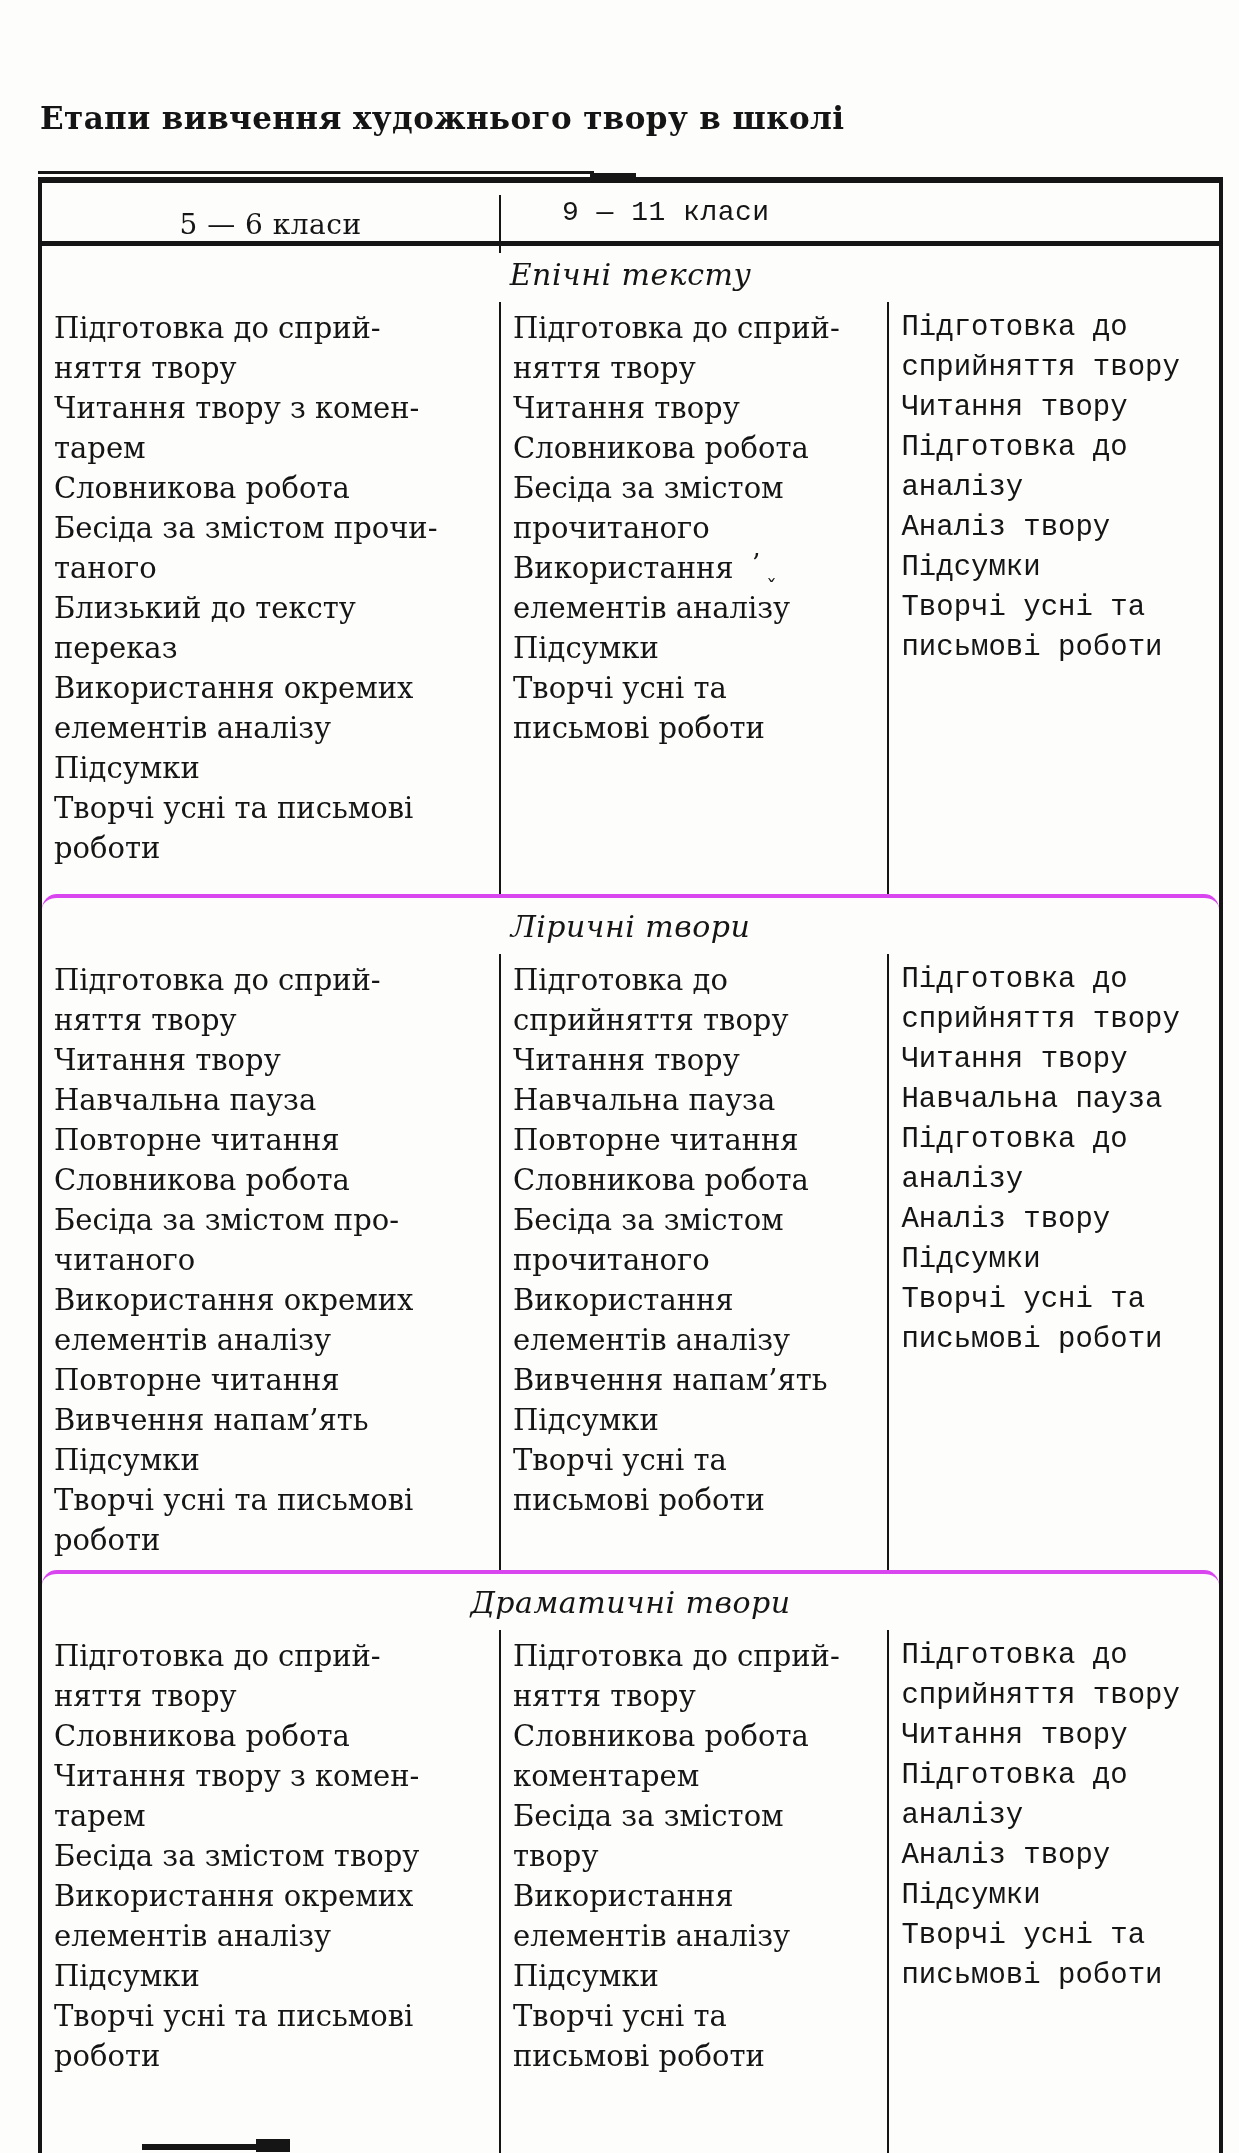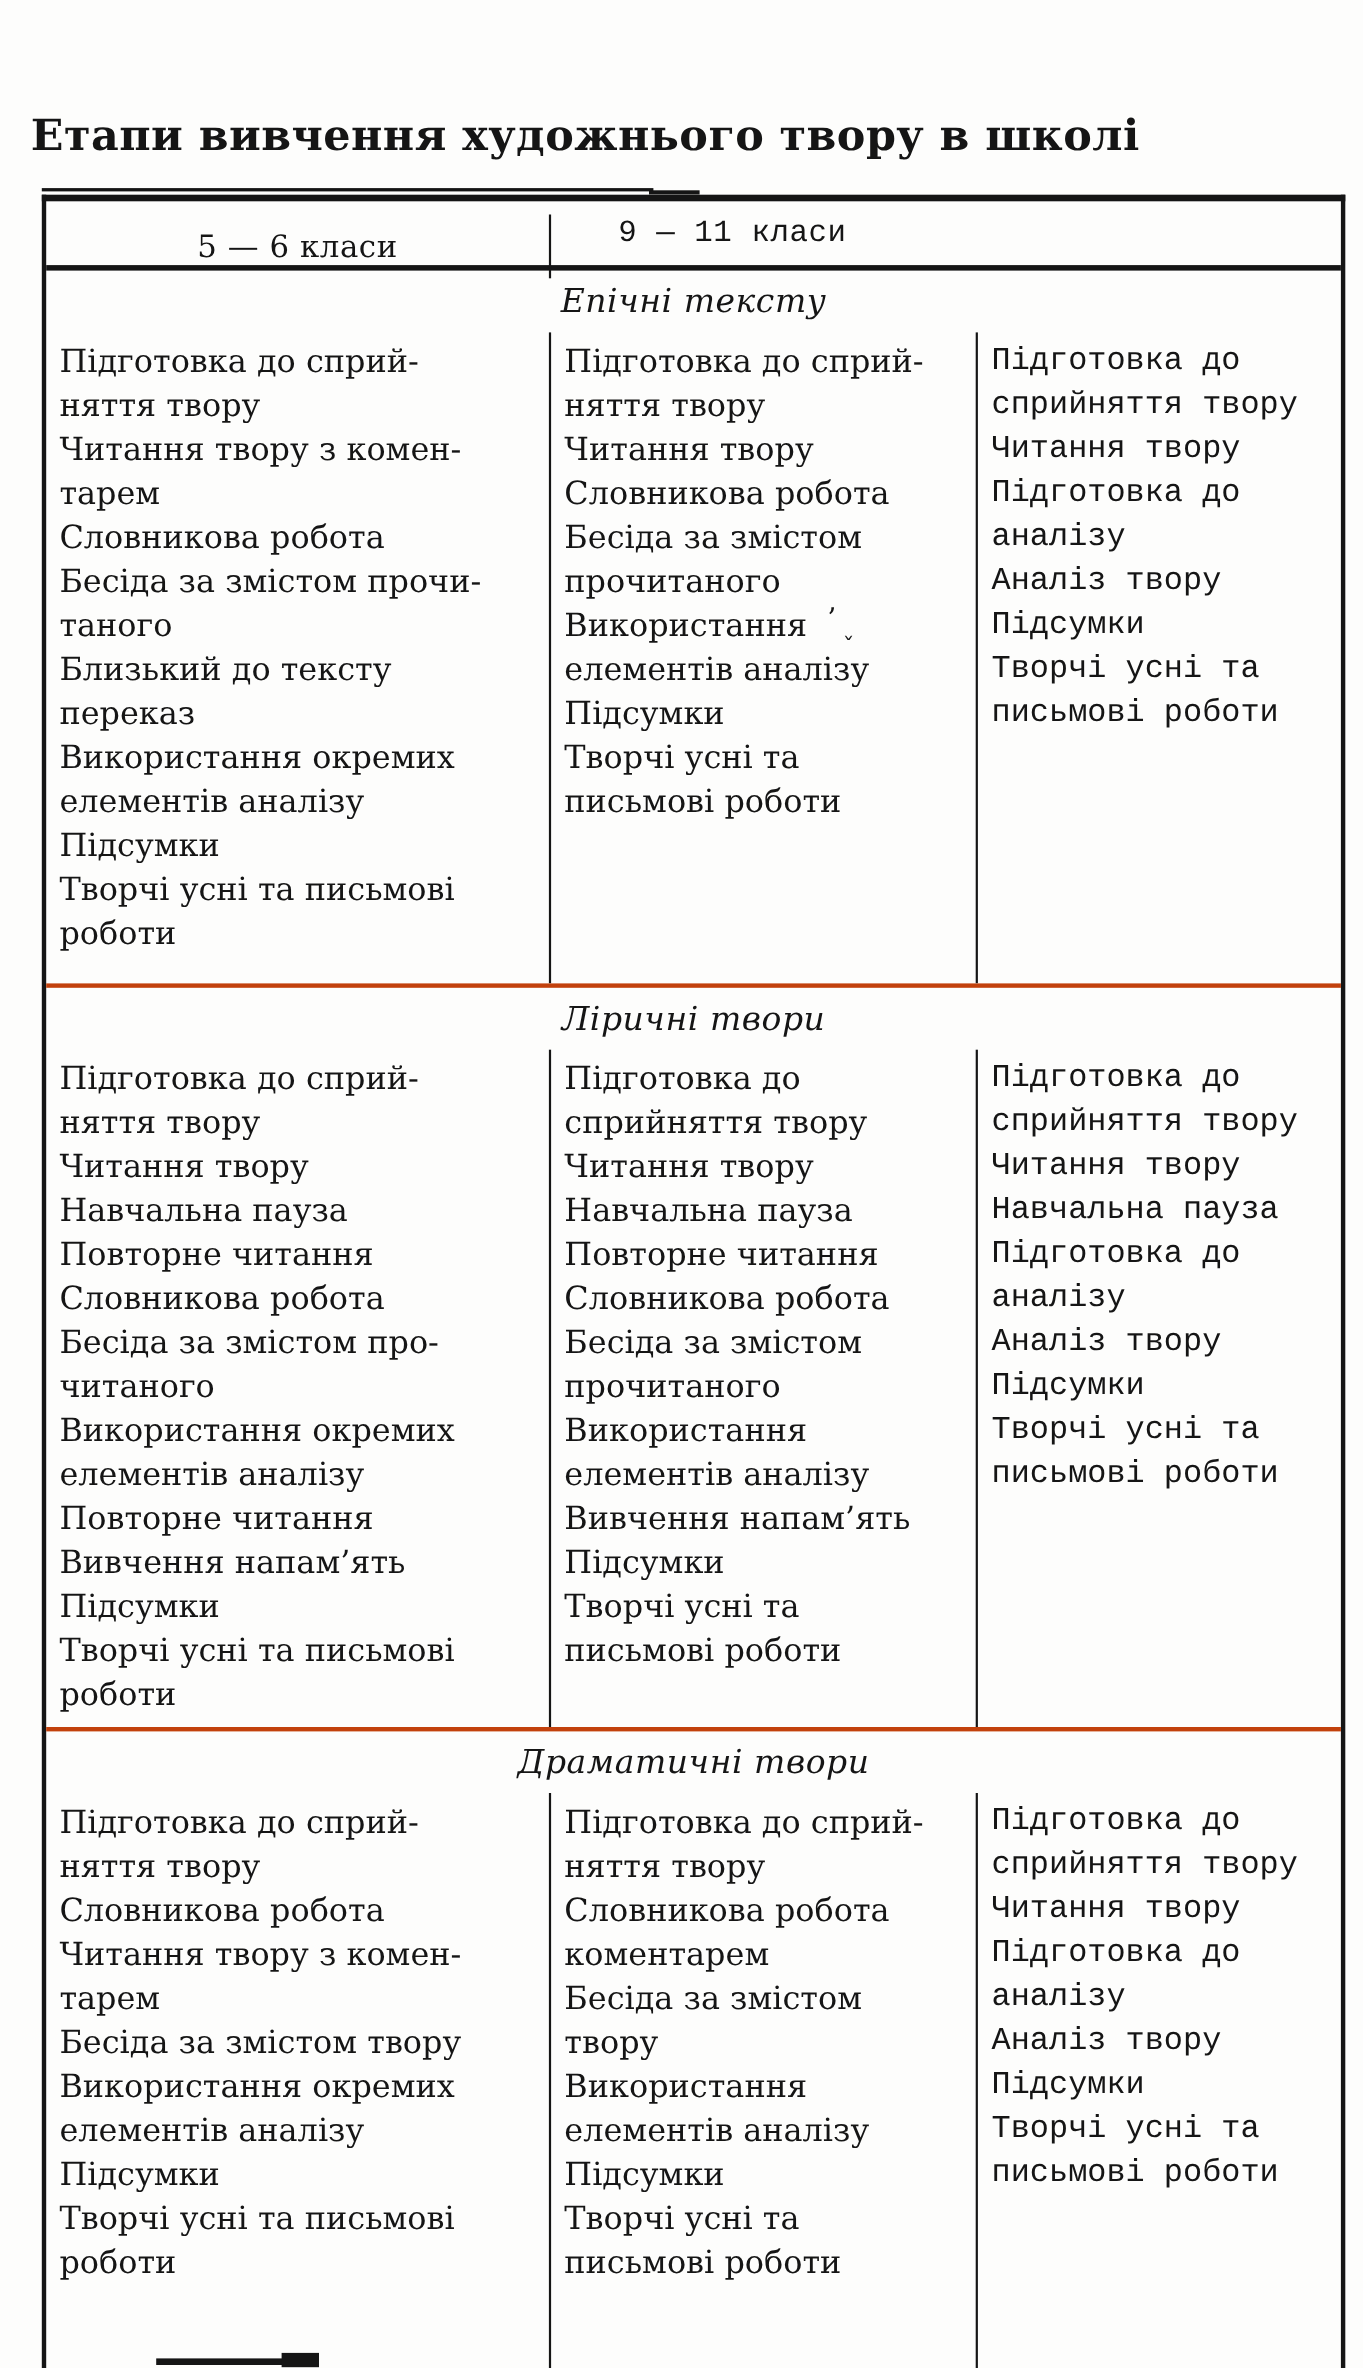--- a/index.html
+++ b/index.html
@@ -5,22 +5,22 @@
   html,body{margin:0;padding:0;background:#ffffff;}
   .page{
     position:relative;
     width:1239px;height:2153px;
     background:#fdfdfc;
     font-family:"DejaVu Serif","Liberation Serif",serif;
     color:#151515;
     overflow:hidden;
   }
   .title{
-    position:absolute;left:28px;top:100px;margin:0;
-    font-size:39px;font-weight:bold;letter-spacing:.4px;
+    position:absolute;left:40px;top:100px;margin:0;
+    font-size:31px;font-weight:bold;letter-spacing:.4px;
     white-space:nowrap;
   }
   .table{
     position:absolute;left:38px;top:177px;
     width:1185px;height:1976px;
     box-sizing:border-box;
     border:4px solid #151515;
     border-top-width:6px;
     border-bottom:none;
     background:#fdfdfc;
@@ -33,21 +33,21 @@
   }
   .header-cell{
     box-sizing:border-box;height:100%;
     display:flex;align-items:center;justify-content:center;
     letter-spacing:.5px;
   }
   .c0{width:39%;}
   .c1{width:33%;}
   .c2{width:28%;font-family:Liberation Mono, monospace;}
   .header-cell.c0,.header-cell.c1{border-right:2px solid #151515;margin-top:24px;}
-  .section + .section{border-top:4px solid #c2410c;}
+  .section + .section{border-top:4px solid #d946ef;border-radius:15px;}
   .section-heading{
     height:56px;display:flex;align-items:center;justify-content:center;
     font-style:italic;font-size:30px;letter-spacing:.5px;
   }
   .cols{display:flex;overflow:hidden;}
   .s0 .cols{height:592px;}
   .s1 .cols{height:616px;}
   .s2 .cols{height:523px;}
   .col{
     box-sizing:border-box;height:100%;

